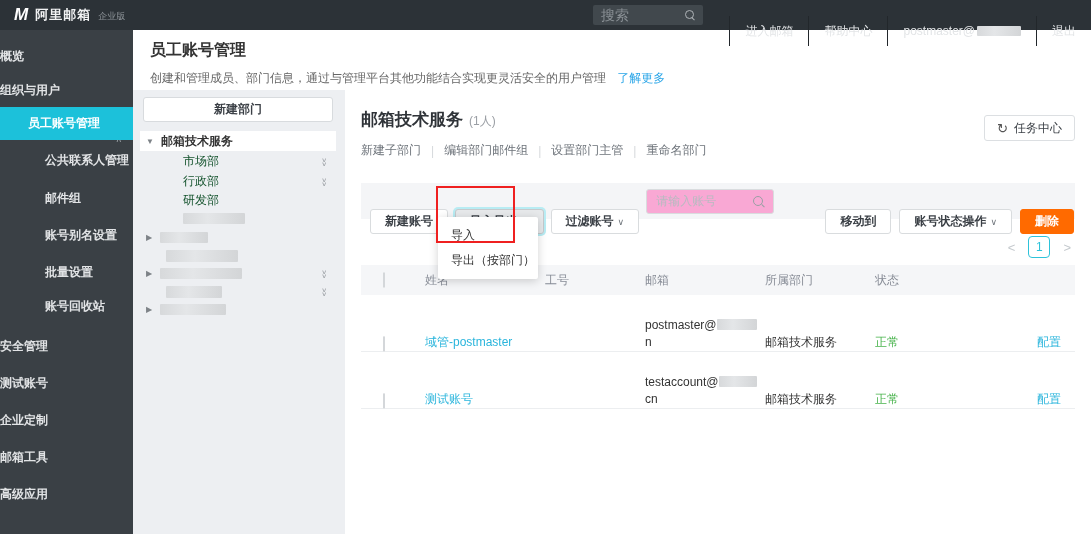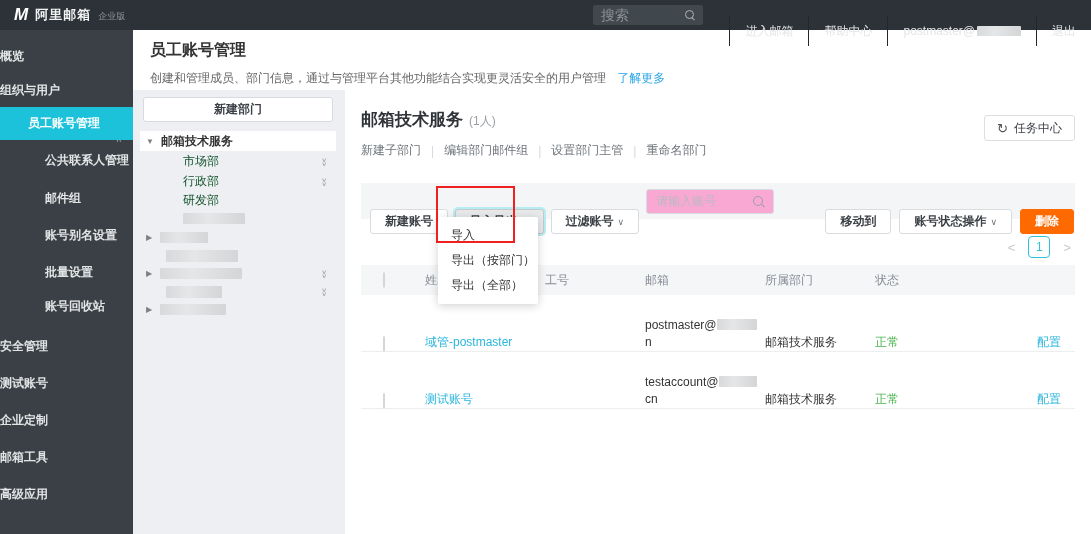--- a/index.html
+++ b/index.html
@@ -305,18 +305,17 @@
         <div class="col-dept">邮箱技术服务</div>
         <div class="col-status"><span class="status-ok">正常</span></div>
         <div class="col-action"><span class="link">配置</span></div>
       </div>
     </div>
   </div>
 
   <div class="dropdown">
     <div class="dd-item">导入</div>
     <div class="dd-item">导出（按部门）</div>
-    <div class="dd-item">导出（全部）</div>
   </div>
 
   <div class="red-box"></div>
 
 </div>
 
 </body></html>

